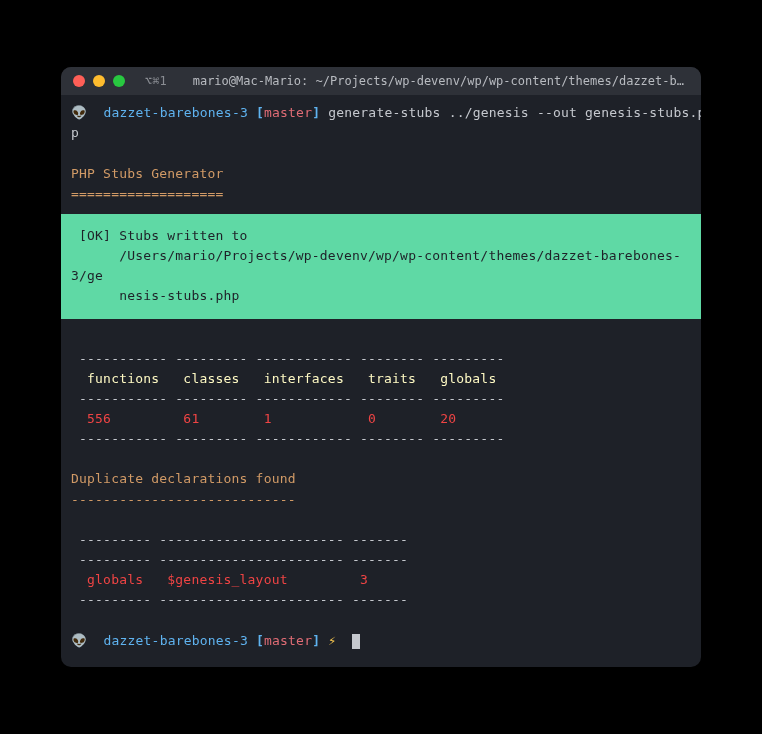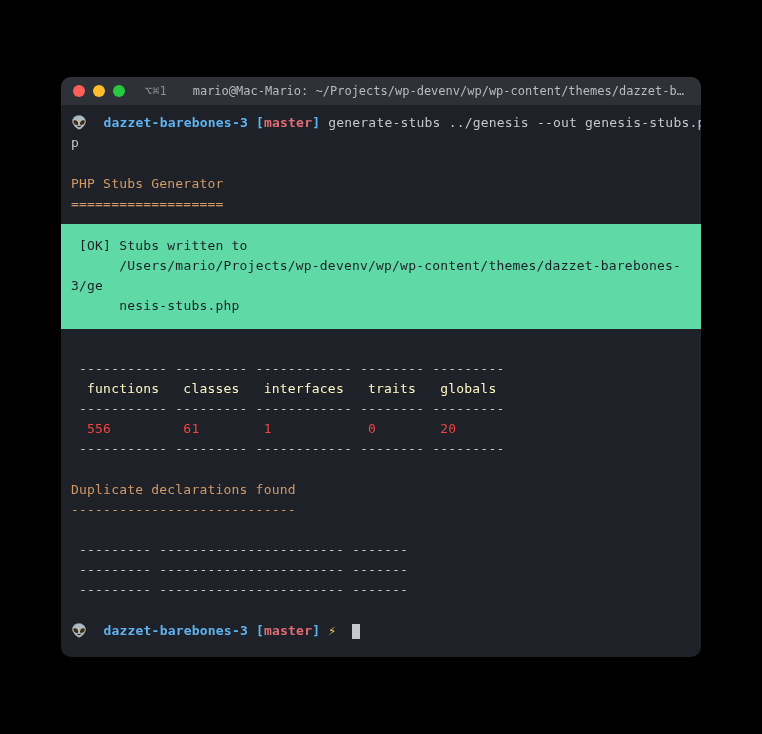--- a/index.html
+++ b/index.html
@@ -66,29 +66,29 @@
     .line {
       padding: 0 10px;
       white-space: pre;
       color: #c5c8ce;
     }
     .prompt-icon {
       color: #9ba0aa;
     }
     .dir-name {
       color: #5fb3f0;
-      font-weight: 700;
+      font-weight: 400;
     }
     .branch-bracket {
       color: #5fb3f0;
       font-weight: 600;
     }
     .branch-name {
       color: #e06c75;
-      font-weight: 700;
+      font-weight: 400;
     }
     .command {
       color: #c5c8ce;
     }
     .section-header {
       color: #d19a66;
     }
     .ok-box {
       background: #5fd9a5;
       color: #1e2128;
@@ -147,17 +147,18 @@
     <div class="line table-header">  functions   classes   interfaces   traits   globals</div>
     <div class="line divider"> ----------- --------- ------------ -------- ---------</div>
     <div class="line table-row">  556         61        1            0        20</div>
     <div class="line divider"> ----------- --------- ------------ -------- ---------</div>
     <div class="line"> </div>
     <div class="line section-header">Duplicate declarations found</div>
     <div class="line section-header">----------------------------</div>
     <div class="line"> </div>
     <div class="line divider"> --------- ----------------------- -------</div>
     <div class="line divider"> --------- ----------------------- -------</div>
+    <div class="line table-row">  globals   $genesis_layout         3</div>
     <div class="line divider"> --------- ----------------------- -------</div>
     <div class="line"> </div>
     <div class="line"><span class="prompt-icon">👽</span>  <span class="dir-name">dazzet-barebones-3</span> <span class="branch-bracket">[</span><span class="branch-name">master</span><span class="branch-bracket">]</span> <span class="lightning">⚡</span>  <span class="cursor"></span></div>
   </div>
 </div>
 
 </body></html>

